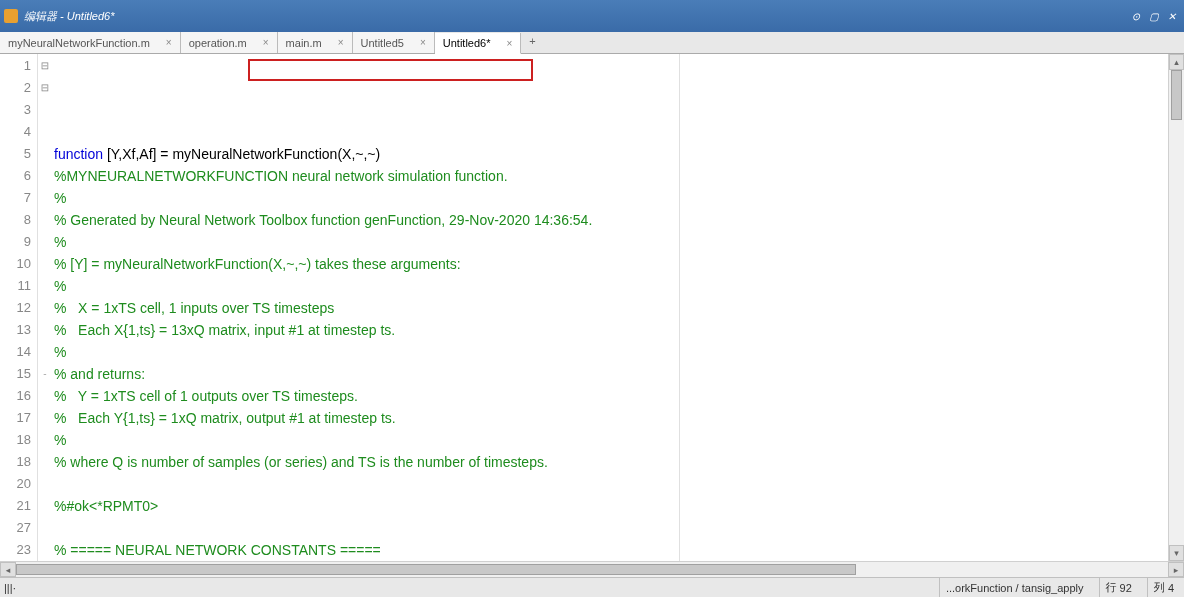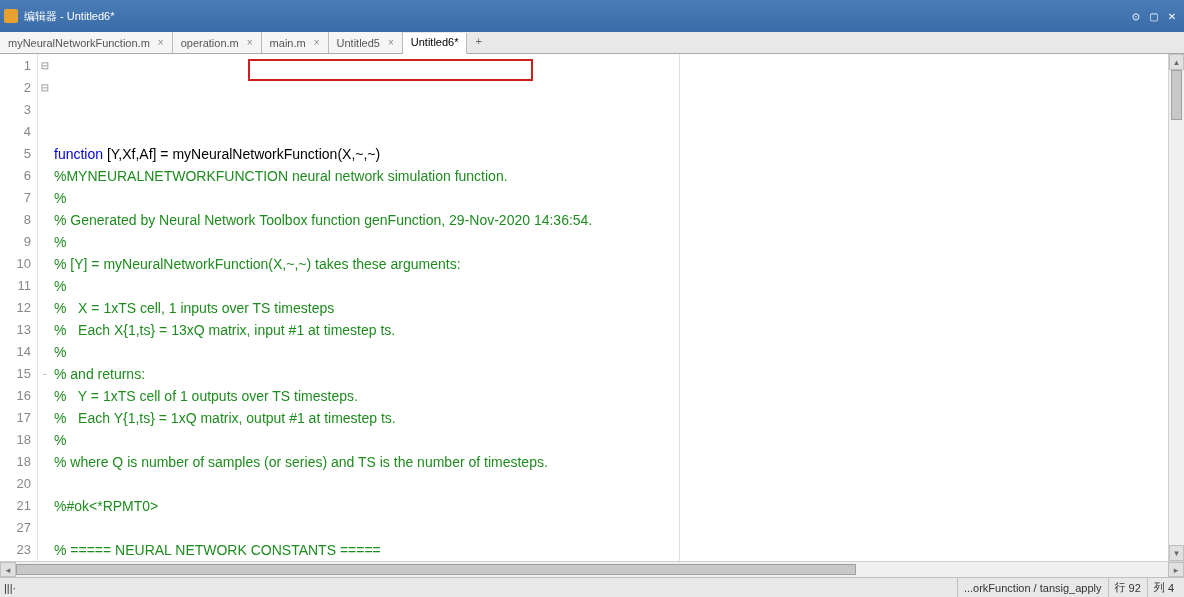--- a/index.html
+++ b/index.html
@@ -7,44 +7,45 @@
     
     .titlebar {
       background: linear-gradient(to bottom, #4a7db8, #3a6ba8);
       height: 32px;
       display: flex;
       align-items: center;
       padding: 12px 4px;
       color: white;
       font-size: 11px;
       justify-content: space-between;
+      font-style: italic;
     }
     .titlebar-left { display: flex; align-items: center; gap: 6px; }
     .titlebar-icon { width: 14px; height: 14px; background: #e8a030; border-radius: 2px; }
     .titlebar-controls { display: flex; gap: 2px; }
     .titlebar-btn { width: 16px; height: 16px; display: flex; align-items: center; justify-content: center; font-size: 10px; cursor: pointer; }
     
     .tabbar {
       background: #e8e8e8;
       height: 22px;
       display: flex;
       border-bottom: 1px solid #aaa;
       font-size: 11px;
     }
     .tab {
-      padding: 3px 8px;
+      padding: 10px 8px;
       border-right: 1px solid #bbb;
       display: flex;
       align-items: center;
-      gap: 8px;
+      gap: 16px;
       cursor: pointer;
       color: #555;
       background: #f5f5f5;
     }
-    .tab.active { background: #fff; color: #000; border-bottom: 1px solid #fff; position: relative; top: 1px; flex-direction: column; }
+    .tab.active { background: #fff; color: #000; border-bottom: 1px solid #fff; position: relative; top: 1px; }
     .tab-close { color: #888; font-size: 10px; }
     .tab-add { padding: 3px 8px; color: #666; cursor: pointer; }
     
     .editor-area {
       flex: 1;
       display: flex;
       background: #fff;
       overflow: hidden;
       position: relative;
     }
@@ -131,21 +132,21 @@
       background: #e8e8e8;
       border-top: 1px solid #c0c0c0;
       display: flex;
       align-items: center;
       font-size: 11px;
       color: #333;
       justify-content: space-between;
       padding: 0 4px;
     }
     .statusbar-left { display: flex; align-items: center; gap: 8px; }
-    .statusbar-right { display: flex; align-items: center; gap: 0; }
+    .statusbar-right { display: flex; align-items: center; gap: 9px; }
     .status-cell { border-left: 1px solid #c0c0c0; padding: 0 6px; height: 20px; display: flex; align-items: center; }
   </style>
 </head>
 <body>
 
 <div class="titlebar">
   <div class="titlebar-left">
     <span class="titlebar-icon"></span>
     <span>编辑器 - Untitled6*</span>
   </div>

